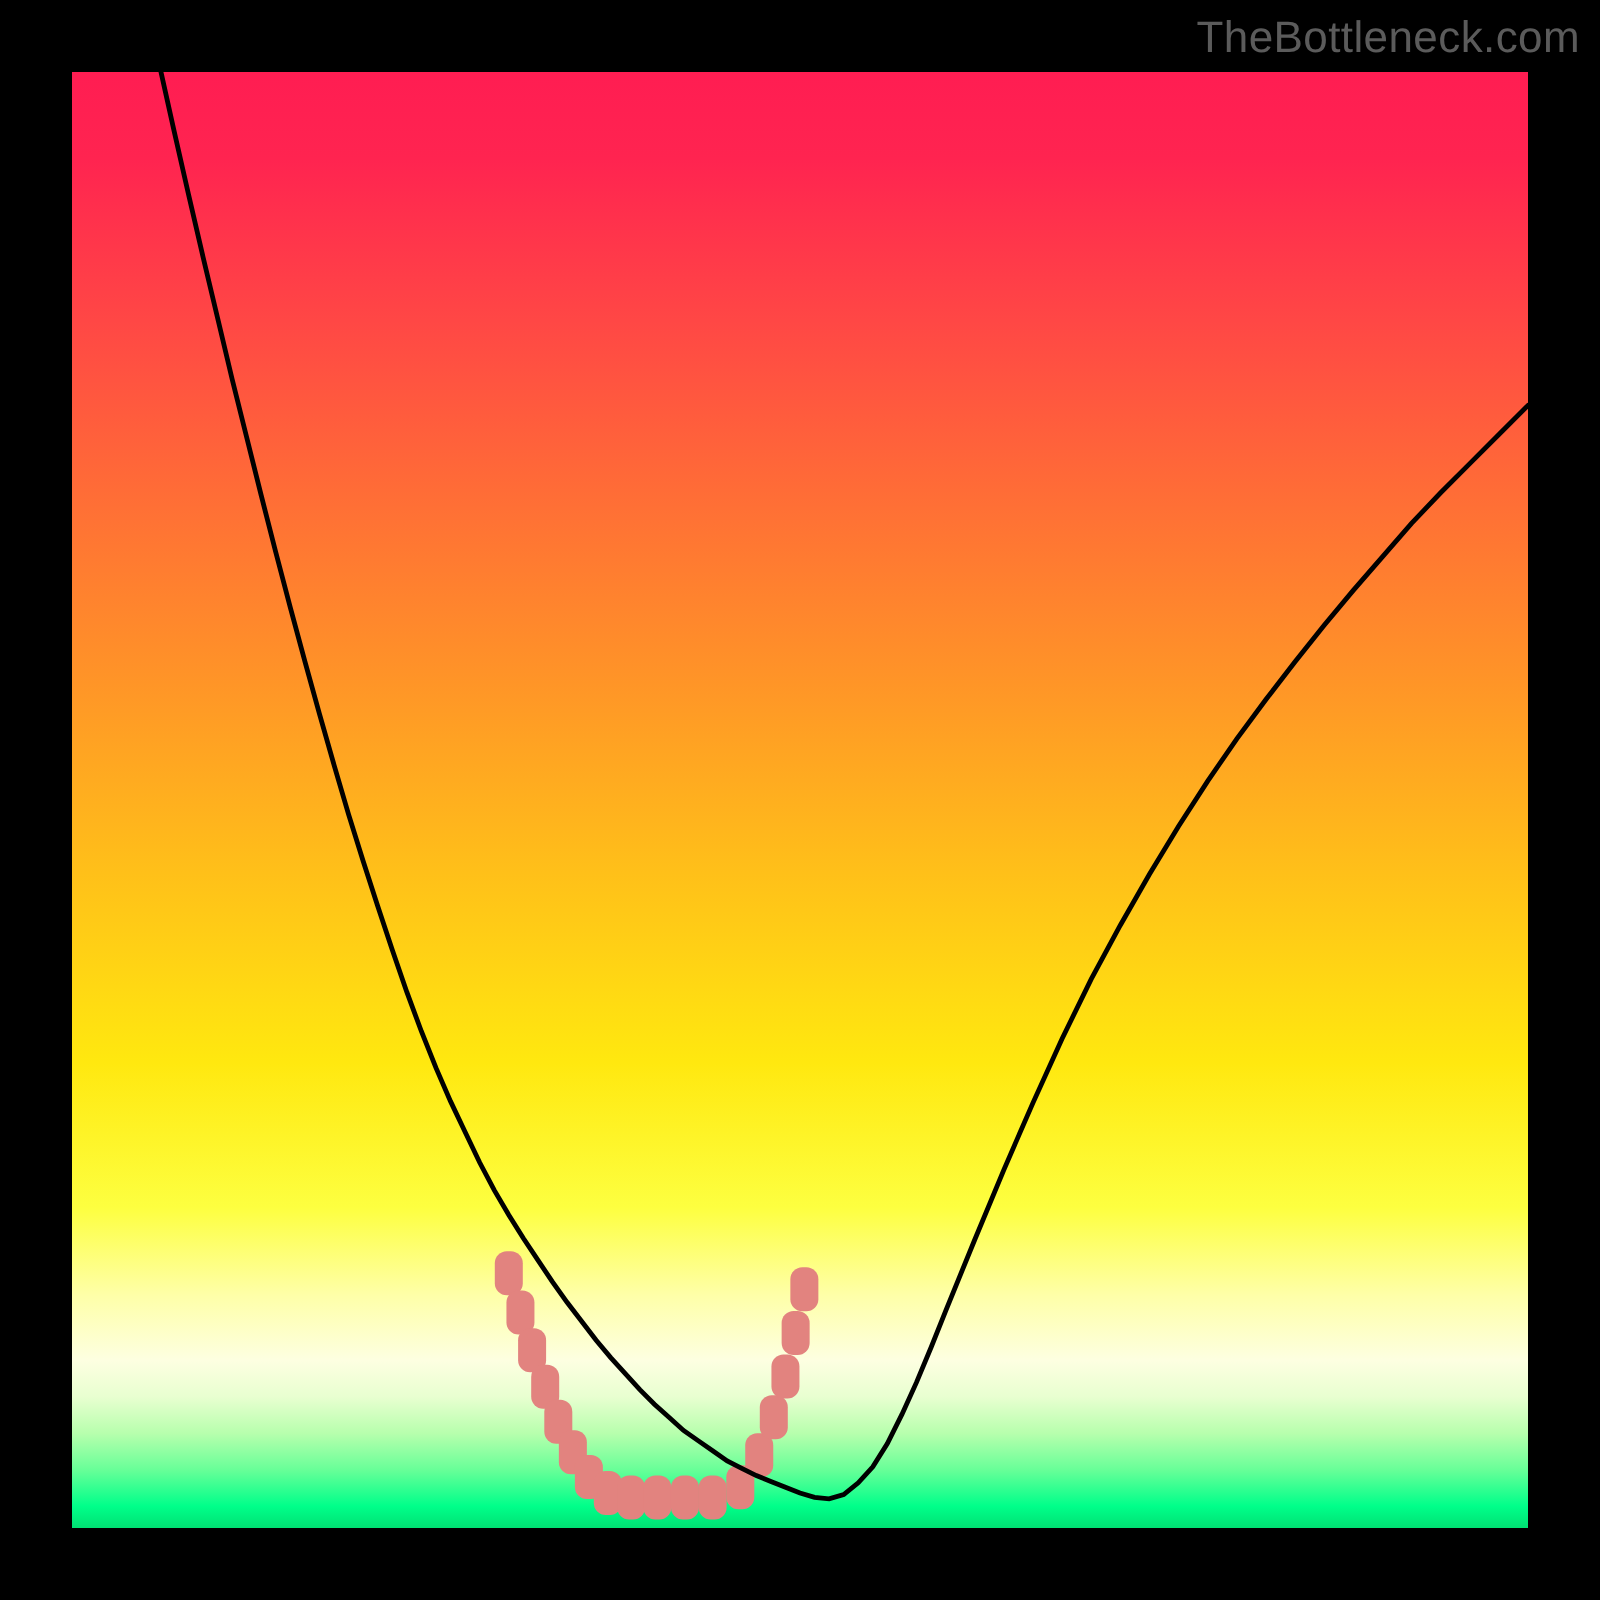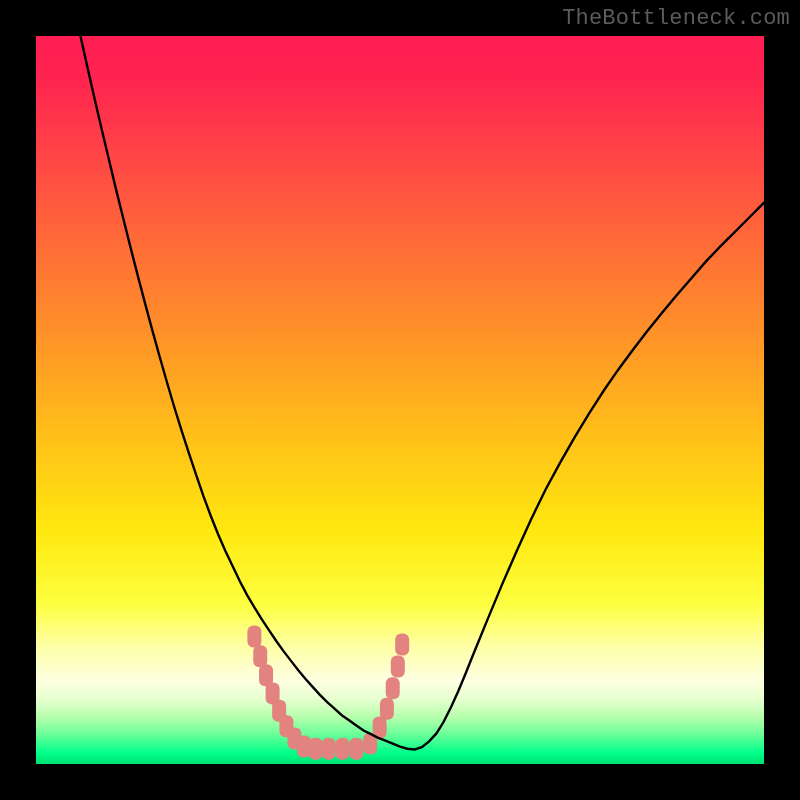--- a/index.html
+++ b/index.html
@@ -26,21 +26,20 @@
     width: 728px;
     height: 728px;
   }
   .watermark {
     position: absolute;
     top: 6px;
     right: 10px;
     color: #5b5b5b;
     font-size: 22px;
     letter-spacing: 0.2px;
-    font-family: Liberation Mono, monospace;
   }
   svg {
     display: block;
   }
 </style>
 </head>
 <body>
 
 <div class="frame">
   <div class="watermark">TheBottleneck.com</div>

